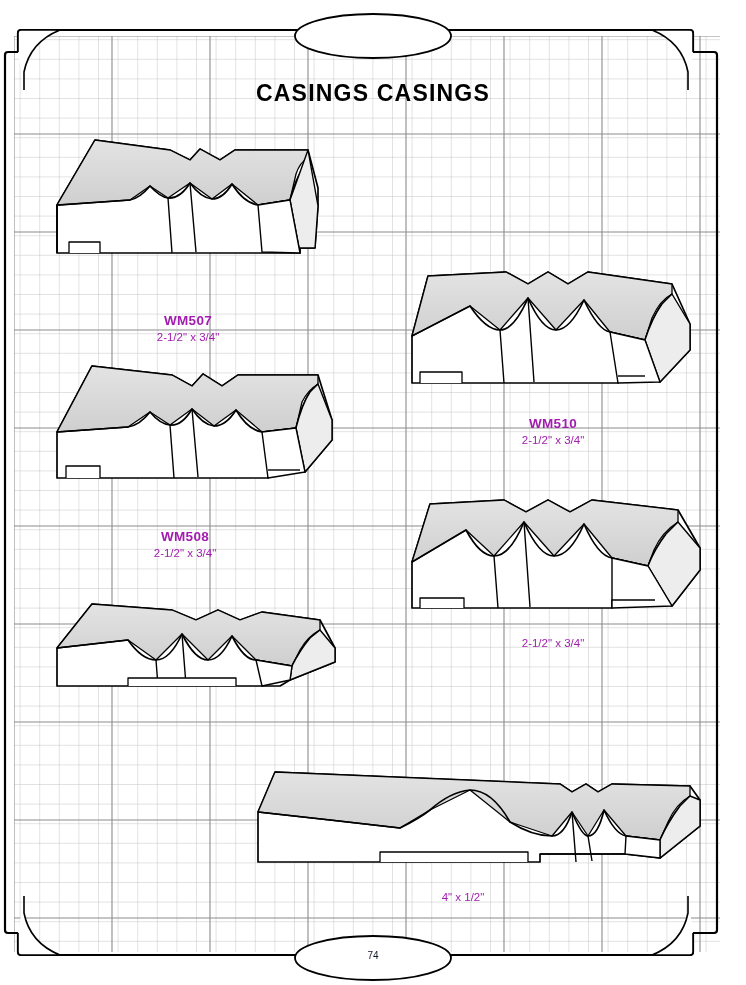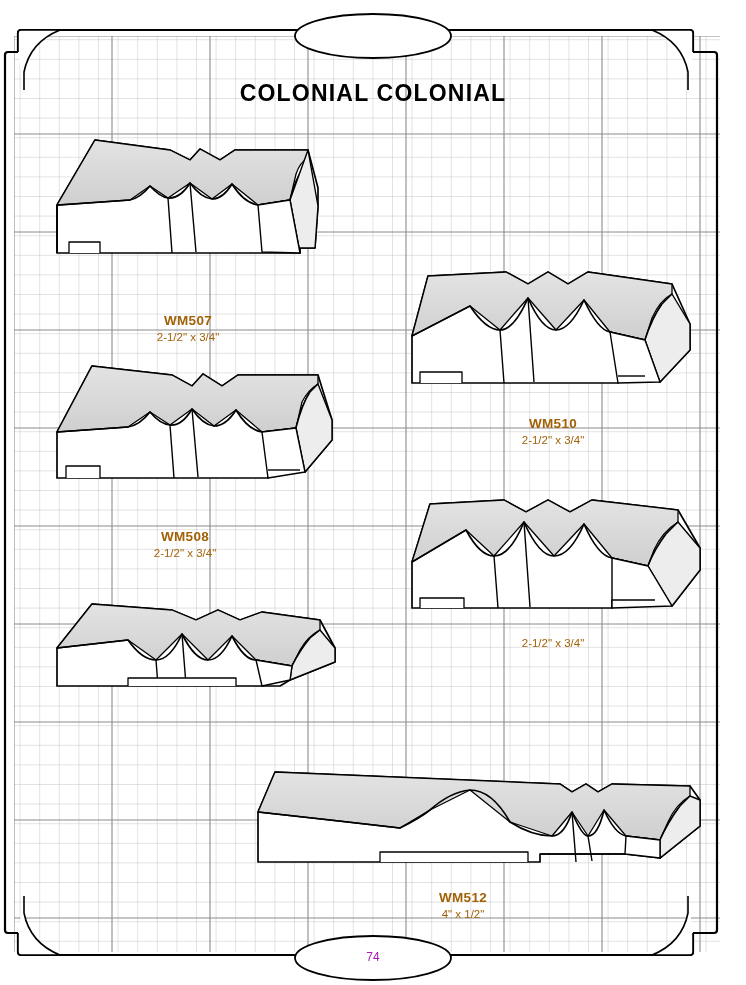--- a/index.html
+++ b/index.html
@@ -32,41 +32,41 @@
     text-align: center;
     font-size: 23px;
     font-weight: bold;
     letter-spacing: 1.2px;
     color: #000000;
     font-family: "Liberation Sans", sans-serif;
   }
   .label-block {
     position: absolute;
     text-align: center;
-    color: #a16207;
+    color: #a21caf;
     line-height: 1.25;
     white-space: nowrap;
   }
   .label-code {
     font-size: 13.5px;
     font-weight: bold;
     letter-spacing: 0.3px;
   }
   .label-size {
     font-size: 11.5px;
     font-weight: normal;
   }
   .page-number {
     position: absolute;
     left: 0;
     top: 950px;
     width: 746px;
     text-align: center;
-    font-size: 12px;
-    color: #a21caf;
+    font-size: 10px;
+    color: #0f172a;
   }
 </style>
 </head>
 <body>
 
 <div id="page">
 
   <svg id="page-svg" width="746" height="985" viewBox="0 0 746 985">
 
     <defs>
@@ -225,21 +225,21 @@
       <path d="M660,840 L660,858 L700,826 L700,800 L690,796 L680,806
                Q668,822 660,840 Z" fill="#ededed" stroke-width="1.4"></path>
       <path d="M626,836 L625,854 L660,858 L660,840 Z" fill="#ffffff" stroke-width="1.4"></path>
       <path d="M572,812 L576,862 M588,836 L592,861" fill="none" stroke-width="1.4"></path>
       <path d="M380,862 L380,852 L528,852 L528,862" fill="#ffffff" stroke-width="1.3"></path>
       <path d="M540,854 L625,854" fill="none" stroke-width="1.4"></path>
     </g>
 
   </svg>
 
-  <div class="title">COLONIAL COLONIAL</div>
+  <div class="title">CASINGS CASINGS</div>
 
   <div class="label-block" style="left:88px; top:313px; width:200px;">
     <div class="label-code">WM507</div>
     <div class="label-size">2-1/2" x 3/4"</div>
   </div>
 
   <div class="label-block" style="left:85px; top:513px; width:200px;margin-top:16px;">
     <div class="label-code">WM508</div>
     <div class="label-size">2-1/2" x 3/4"</div>
   </div>
@@ -248,19 +248,18 @@
   <div class="label-block" style="left:453px; top:416px; width:200px;">
     <div class="label-code">WM510</div>
     <div class="label-size">2-1/2" x 3/4"</div>
   </div>
 
   <div class="label-block" style="left:453px; top:636px; width:200px;">
     <div class="label-size">2-1/2" x 3/4"</div>
   </div>
 
   <div class="label-block" style="left:363px; top:890px; width:200px;">
-    <div class="label-code">WM512</div>
     <div class="label-size">4" x 1/2"</div>
   </div>
 
   <div class="page-number">74</div>
 
 </div>
 
 </body></html>

